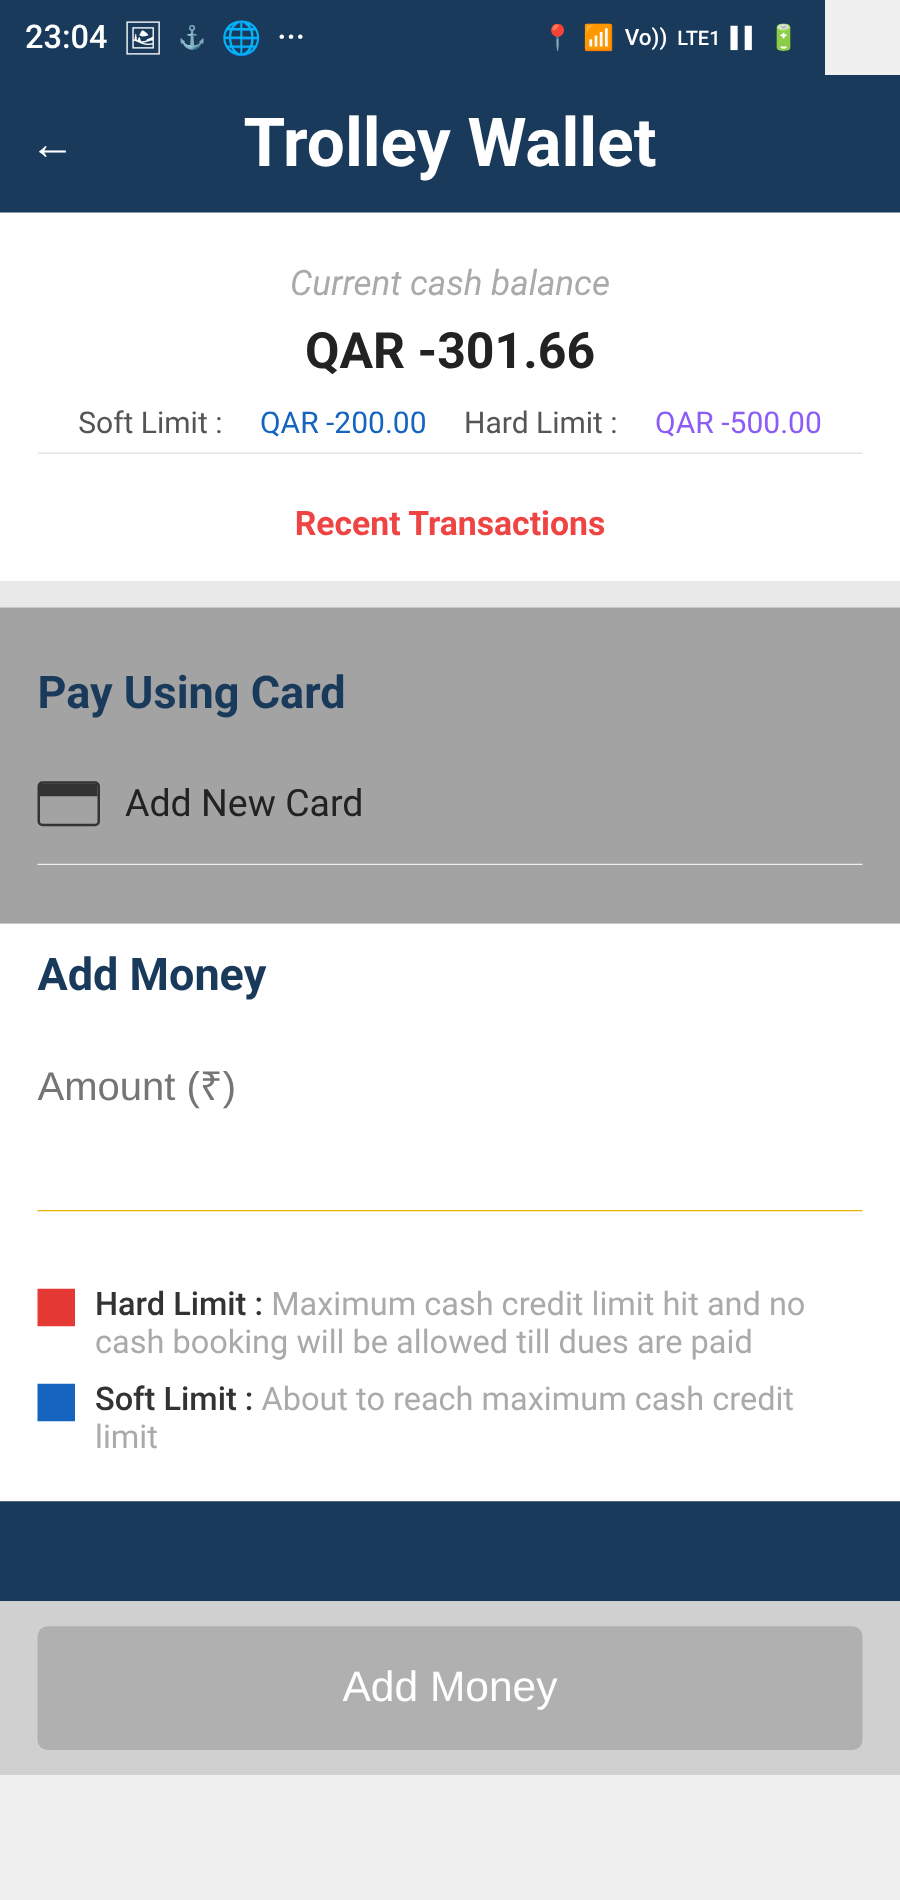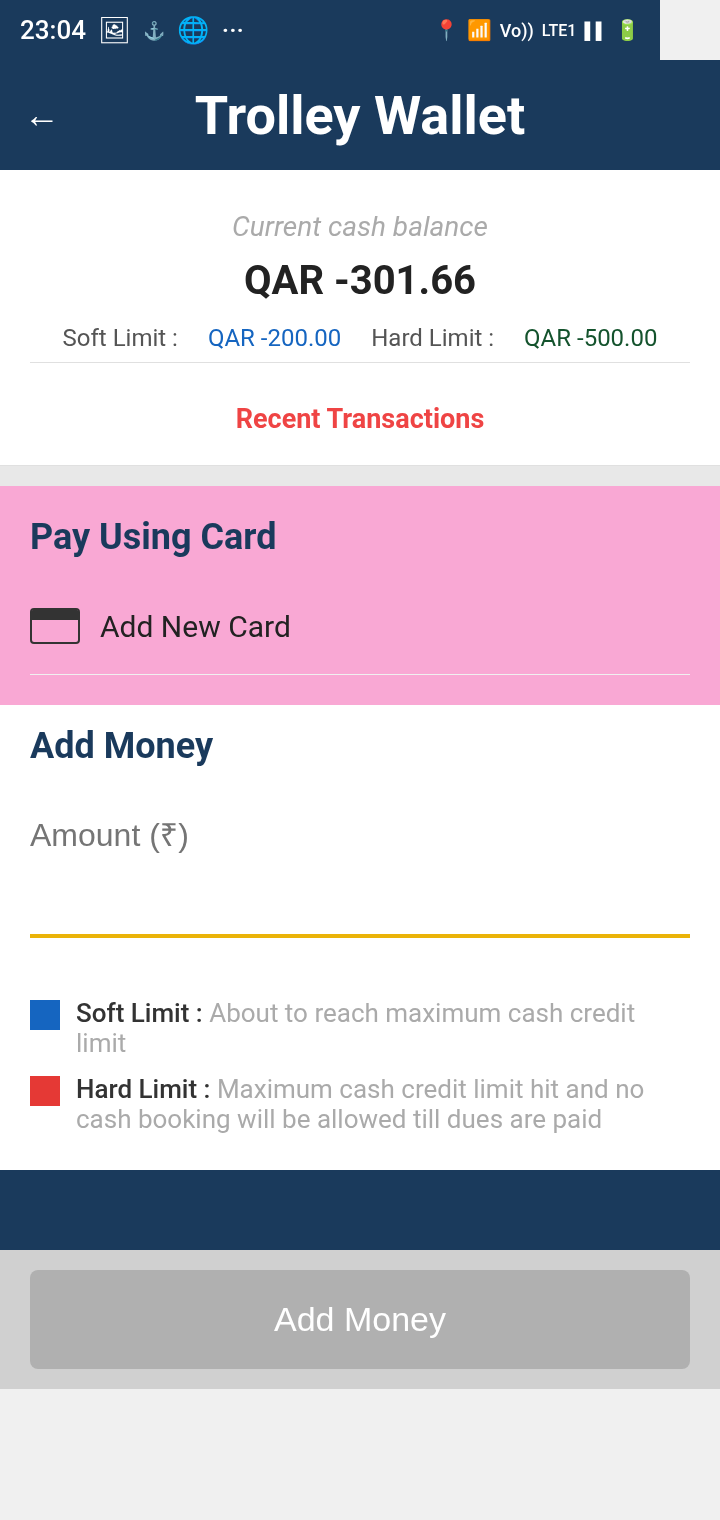--- a/index.html
+++ b/index.html
@@ -87,39 +87,39 @@
       display: flex;
       justify-content: center;
       gap: 30px;
       font-size: 24px;
       color: #555;
       margin-bottom: 30px;
       padding-bottom: 10px;
       border-bottom: 1px solid #e0e0e0;
     }
     .soft-limit-val { color: #1565c0; }
-    .hard-limit-val { color: #14532d; }
+    .hard-limit-val { color: #8b5cf6; }
     .recent-transactions {
       color: #ef4444;
       font-size: 27px;
       font-weight: bold;
       cursor: pointer;
       padding: 10px 0 10px;
     }
 
     
     .gray-sep {
       height: 20px;
       background: #e8e8e8;
     }
 
     
     .content-section {
-      background: #f9a8d4;
-      padding: 30px 30px;
+      background: #a3a3a3;
+      padding: 47px 30px;
     }
 
     .section-title {
       color: #1a3a5c;
       font-size: 36px;
       font-weight: bold;
       margin-bottom: 30px;
     }
 
     
@@ -175,21 +175,21 @@
     
     .add-money-section {
       background: white;
       padding: 20px 30px 30px;
     }
 
     
     .amount-field-container {
       margin-top: 20px;
       padding: 20px 0 80px;
-      border-bottom: 4px solid #eab308;
+      border-bottom: 1px solid #eab308;
     }
 
     
     .legend-section {
       background: white;
       padding: 30px 30px 20px;
     }
     .legend-item {
       display: flex;
       align-items: flex-start;
@@ -287,32 +287,32 @@
 <div class="add-money-section">
   <div class="section-title">Add Money</div>
 
   <div class="amount-field-container">
     <input type="text" style="border: none; outline: none; width: 100%; font-size: 32px; color: rgb(187, 187, 187); background: transparent;" placeholder="Amount (₹)">
   </div>
 </div>
 
 <div class="legend-section">
   <div class="legend-item">
+    <div class="legend-box red"></div>
+    <span>
+      <span class="legend-key">Hard Limit :</span>
+      <span class="legend-val">Maximum cash credit limit hit and no cash booking will be allowed till dues are paid</span>
+    </span>
+  </div>
+  <div class="legend-item">
     <div class="legend-box blue"></div>
     <span>
       <span class="legend-key">Soft Limit :</span>
       <span class="legend-val">About to reach maximum cash credit limit</span>
     </span>
   </div>
-  <div class="legend-item">
-    <div class="legend-box red"></div>
-    <span>
-      <span class="legend-key">Hard Limit :</span>
-      <span class="legend-val">Maximum cash credit limit hit and no cash booking will be allowed till dues are paid</span>
-    </span>
-  </div>
 </div>
 
 <div class="dark-footer"></div>
 
 <div style="background:#d0d0d0; padding:0;">
   <button class="add-money-btn">Add Money</button>
 </div>
 
 </body></html>

